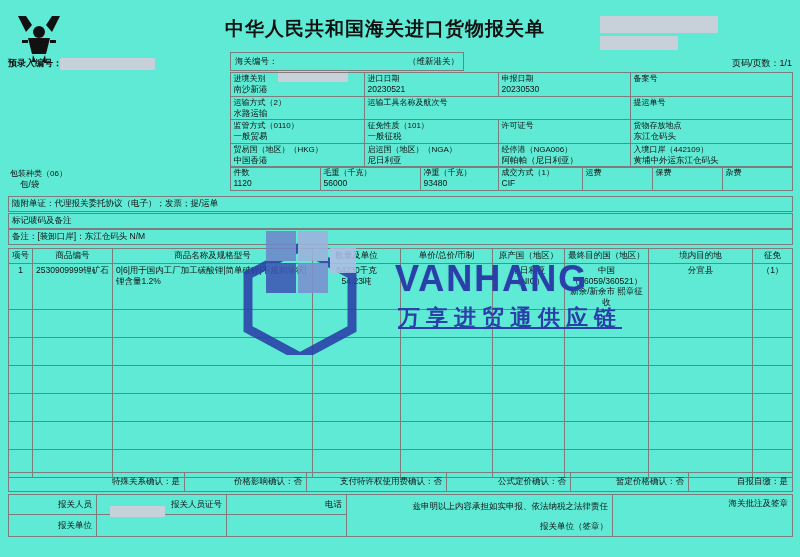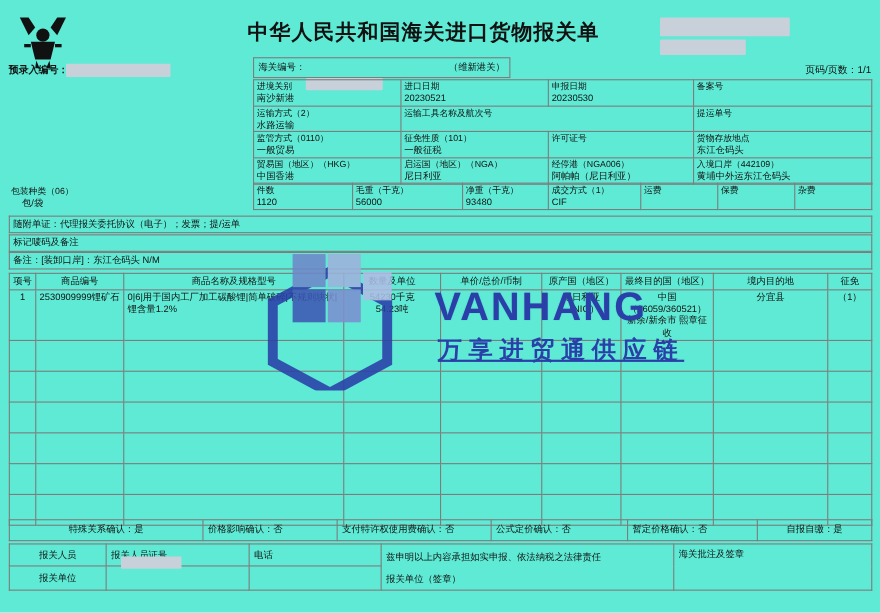--- a/index.html
+++ b/index.html
@@ -101,20 +101,21 @@
   .goods .hd { text-align: center; font-size: 8.5px; height: 15px; }
 
   
   .btm { position: absolute; left: 8px; width: 784px;
     border-collapse: collapse; table-layout: fixed; }
   .btm td {
     border: 1px solid #7d7d7d;
     font-size: 8.5px; color: #111;
     padding: 3px 4px; height: 18px;
     vertical-align: middle;
+    text-align: right;
   }
 
   
   .wm {
     position: absolute; left: 0; top: 225px;
     width: 800px; height: 130px;
     pointer-events: none;
     opacity: .92;
   }
   .wm-text {

